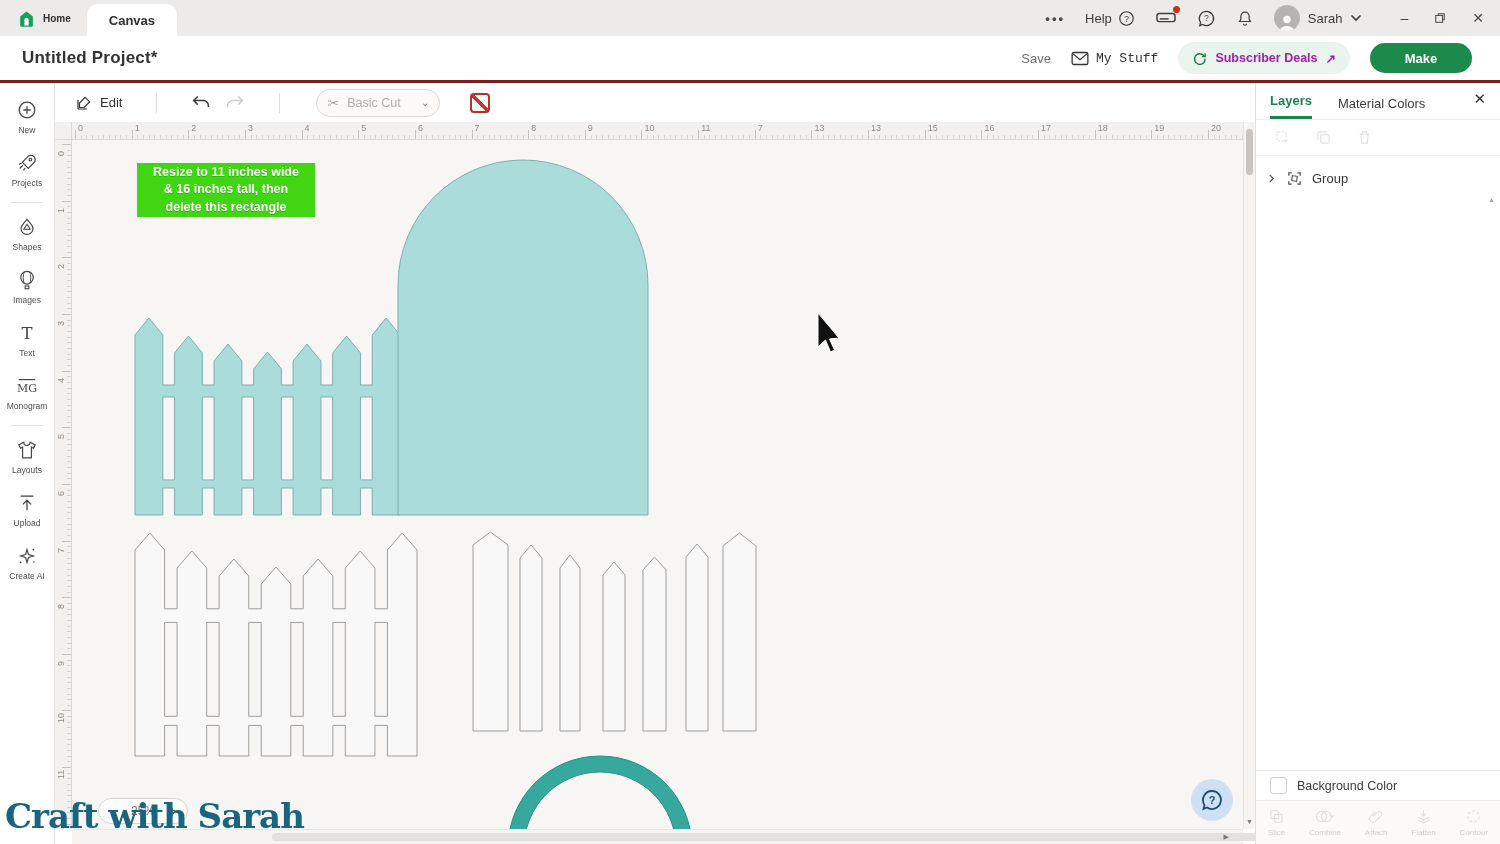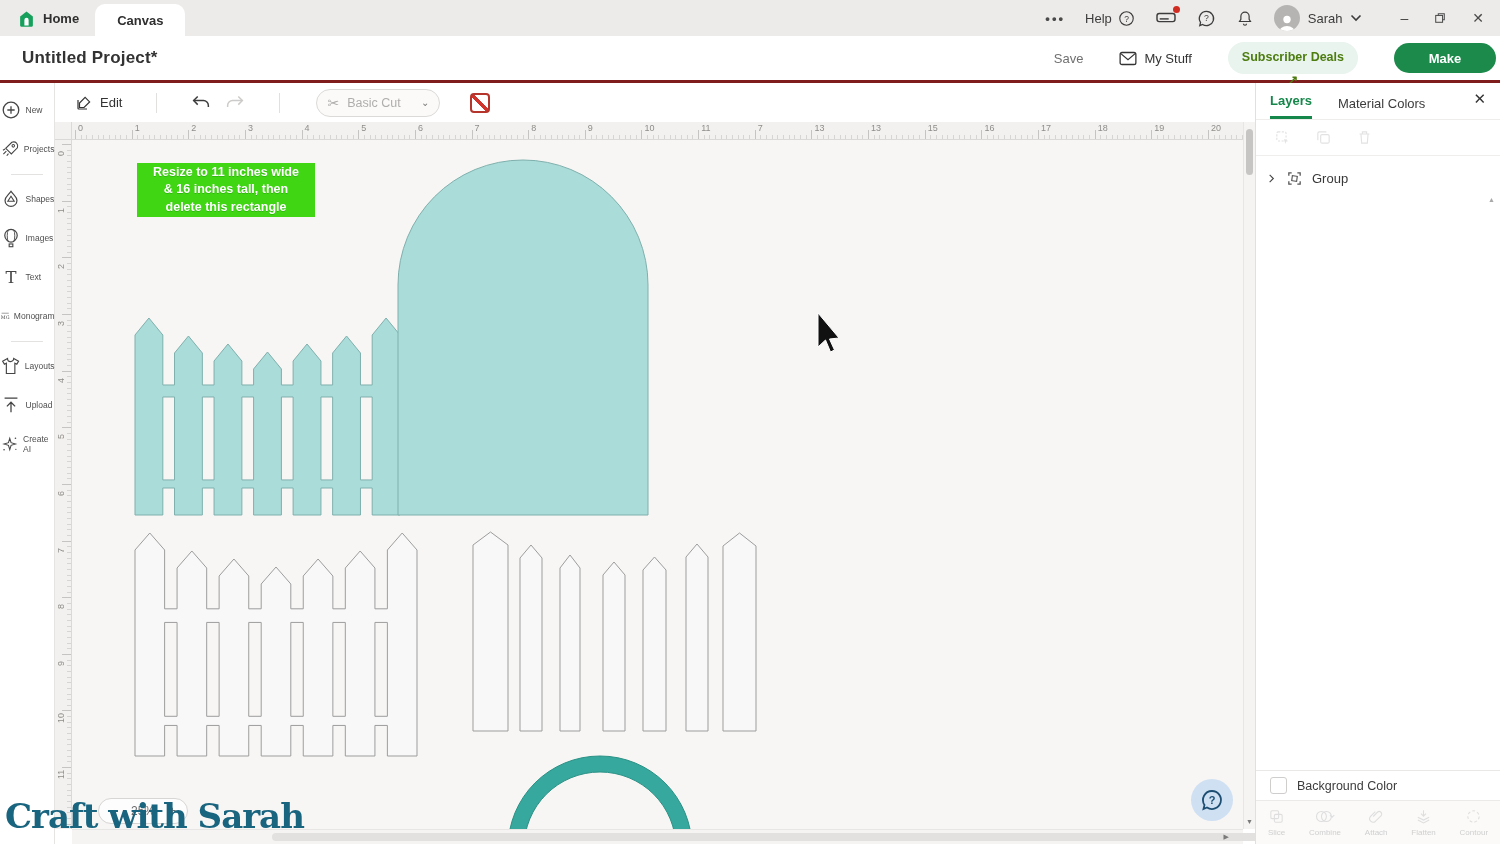--- a/index.html
+++ b/index.html
@@ -1,56 +1,56 @@
 <!DOCTYPE html>
 <html><head>
 <meta charset="utf-8">
 <style>
   * { box-sizing: border-box; margin: 0; padding: 0; }
   html,body { width:1500px; height:844px; overflow:hidden; font-family:"Liberation Sans",sans-serif; background:#fff; position:relative; }
   svg { display:block; }
 
   
   .titlebar { position:absolute; left:0; top:0; width:1500px; height:36px; background:#edebe9; display:flex; align-items:center; }
-  .tab-home { display:flex; align-items:center; gap:8px; padding:0 16px 0 18px; height:36px; font-size:13px; font-weight:600; color:#2f2f2f;border-radius:11px; }
+  .tab-home { display:flex; align-items:center; gap:8px; padding:0 16px 0 18px; height:36px; font-size:10px; font-weight:600; color:#2f2f2f;border-radius:11px; }
   .tab-canvas { align-self:flex-end; height:32px; background:#fff; border-radius:10px 10px 0 0; padding:0 22px; display:flex; align-items:center; font-size:13px; font-weight:600; color:#2f2f2f; }
   .tb-right { margin-left:auto; display:flex; align-items:center; gap:20px; padding-right:16px; }
   .dots { color:#4a4a4a; font-size:13px; letter-spacing:2px; font-weight:700; }
   .helpgrp { display:flex; align-items:center; gap:6px; font-size:13px; color:#3c3c3c; }
   .machine { position:relative; }
   .reddot { position:absolute; right:-3px; top:-3px; width:7px; height:7px; border-radius:50%; background:#d02c22; }
   .usergrp { display:flex; align-items:center; gap:8px; font-size:13px; color:#3c3c3c; }
   .avatar { width:26px; height:26px; border-radius:50%; background:#b6b4b2; display:flex; align-items:flex-end; justify-content:center; overflow:hidden; }
   .winctl { display:flex; align-items:center; gap:26px; margin-left:18px; color:#4a4a4a; }
   .winctl span { font-size:14px; }
 
   
   .header { position:absolute; left:0; top:36px; width:1500px; height:47px; background:#fff; border-bottom:3px solid #7f1d1d; display:flex; align-items:center; }
   .proj-title { padding-left:22px; font-size:17px; font-weight:600; color:#333; letter-spacing:.2px; }
-  .hdr-right { margin-left:auto; display:flex; align-items:center; gap:36px; padding-right:4px; }
+  .hdr-right { margin-left:auto; display:flex; align-items:center; gap:20px; padding-right:28px; }
   .save-lbl { font-size:13px; color:#707070; }
-  .mystuff { display:flex; align-items:center; gap:7px; font-size:13px; color:#333; }
-  .deals { display:flex; align-items:center; gap:8px; height:32px; padding:0 14px; border-radius:16px; background:#e9f4ee; color:#4d7c0f; font-size:12.5px; font-weight:700;flex-direction:column; }
+  .mystuff { display:flex; align-items:center; gap:7px; font-size:13px; color:#333;font-family:Liberation Mono, monospace; }
+  .deals { display:flex; align-items:center; gap:8px; height:32px; padding:0 14px; border-radius:16px; background:#e9f4ee; color:#a21caf; font-size:12.5px; font-weight:700; }
   .make-btn { width:102px; height:30px; border-radius:16px; background:#1b8a4b; color:#fff; font-size:13px; font-weight:700; border:none; display:flex; align-items:center; justify-content:center; }
 
   
   .toolbar { position:absolute; left:55px; top:83px; width:1200px; height:39px; background:#fff; display:flex; align-items:center;gap:20px; }
   .edit-btn { display:flex; align-items:center; gap:7px; padding-left:20px; font-size:13px; color:#333; }
   .tsep { width:1px; height:20px; background:#e2e0de; margin:0 14px; }
   .undo-redo { display:flex; align-items:center; gap:14px; }
   .cutdrop { display:flex; align-items:center; gap:8px; height:28px; width:124px; border:1px solid #dcdad8; border-radius:15px; padding:0 10px; background:#fbfaf9; margin-left:2px; }
   .cutdrop .cutlbl { font-size:12.5px; color:#b0aeac; }
   .scissors { font-size:14px; color:#b0aeac; }
   .caret { margin-left:auto; color:#7a7a7a; font-size:10px; }
   .redswatch { width:20px; height:20px; border:2px solid #b5342b; border-radius:4px; margin-left:10px;
     background:linear-gradient(45deg, #fff 42%, #d0342c 42%, #d0342c 58%, #fff 58%); }
 
   
   .sidebar { position:absolute; left:0; top:83px; width:55px; height:761px; background:#fff; border-right:1px solid #e6e4e2; display:flex; flex-direction:column; align-items:center; padding-top:8px; z-index:5; }
-  .side-item { width:55px; padding:8px 0 9px; display:flex; flex-direction:row; align-items:center; gap:4px; cursor:pointer; }
+  .side-item { width:55px; padding:8px 0 9px; display:flex; flex-direction:column; align-items:center; gap:4px; cursor:pointer; }
   .slabel { font-size:8.5px; color:#4f4f4f; }
   .sdivider { width:32px; border-top:1px solid #e4e2e0; margin:5px 0; }
 
   
   .canvas { position:absolute; left:55px; top:122px; width:1200px; height:722px; }
   .corner { position:absolute; left:0; top:0; width:17px; height:18px; background:#f3f1ef; border-right:1px solid #dbd9d7; border-bottom:1px solid #dbd9d7; z-index:3;}
   .hruler { position:absolute; left:17px; top:0; width:1171px; height:18px; background:#f3f1ef; border-bottom:1px solid #dbd9d7;
     background-image:
       repeating-linear-gradient(90deg,#c6c4c2 0 1px,transparent 1px 56.65px),
       repeating-linear-gradient(90deg,#d7d5d3 0 1px,transparent 1px 5.665px);

